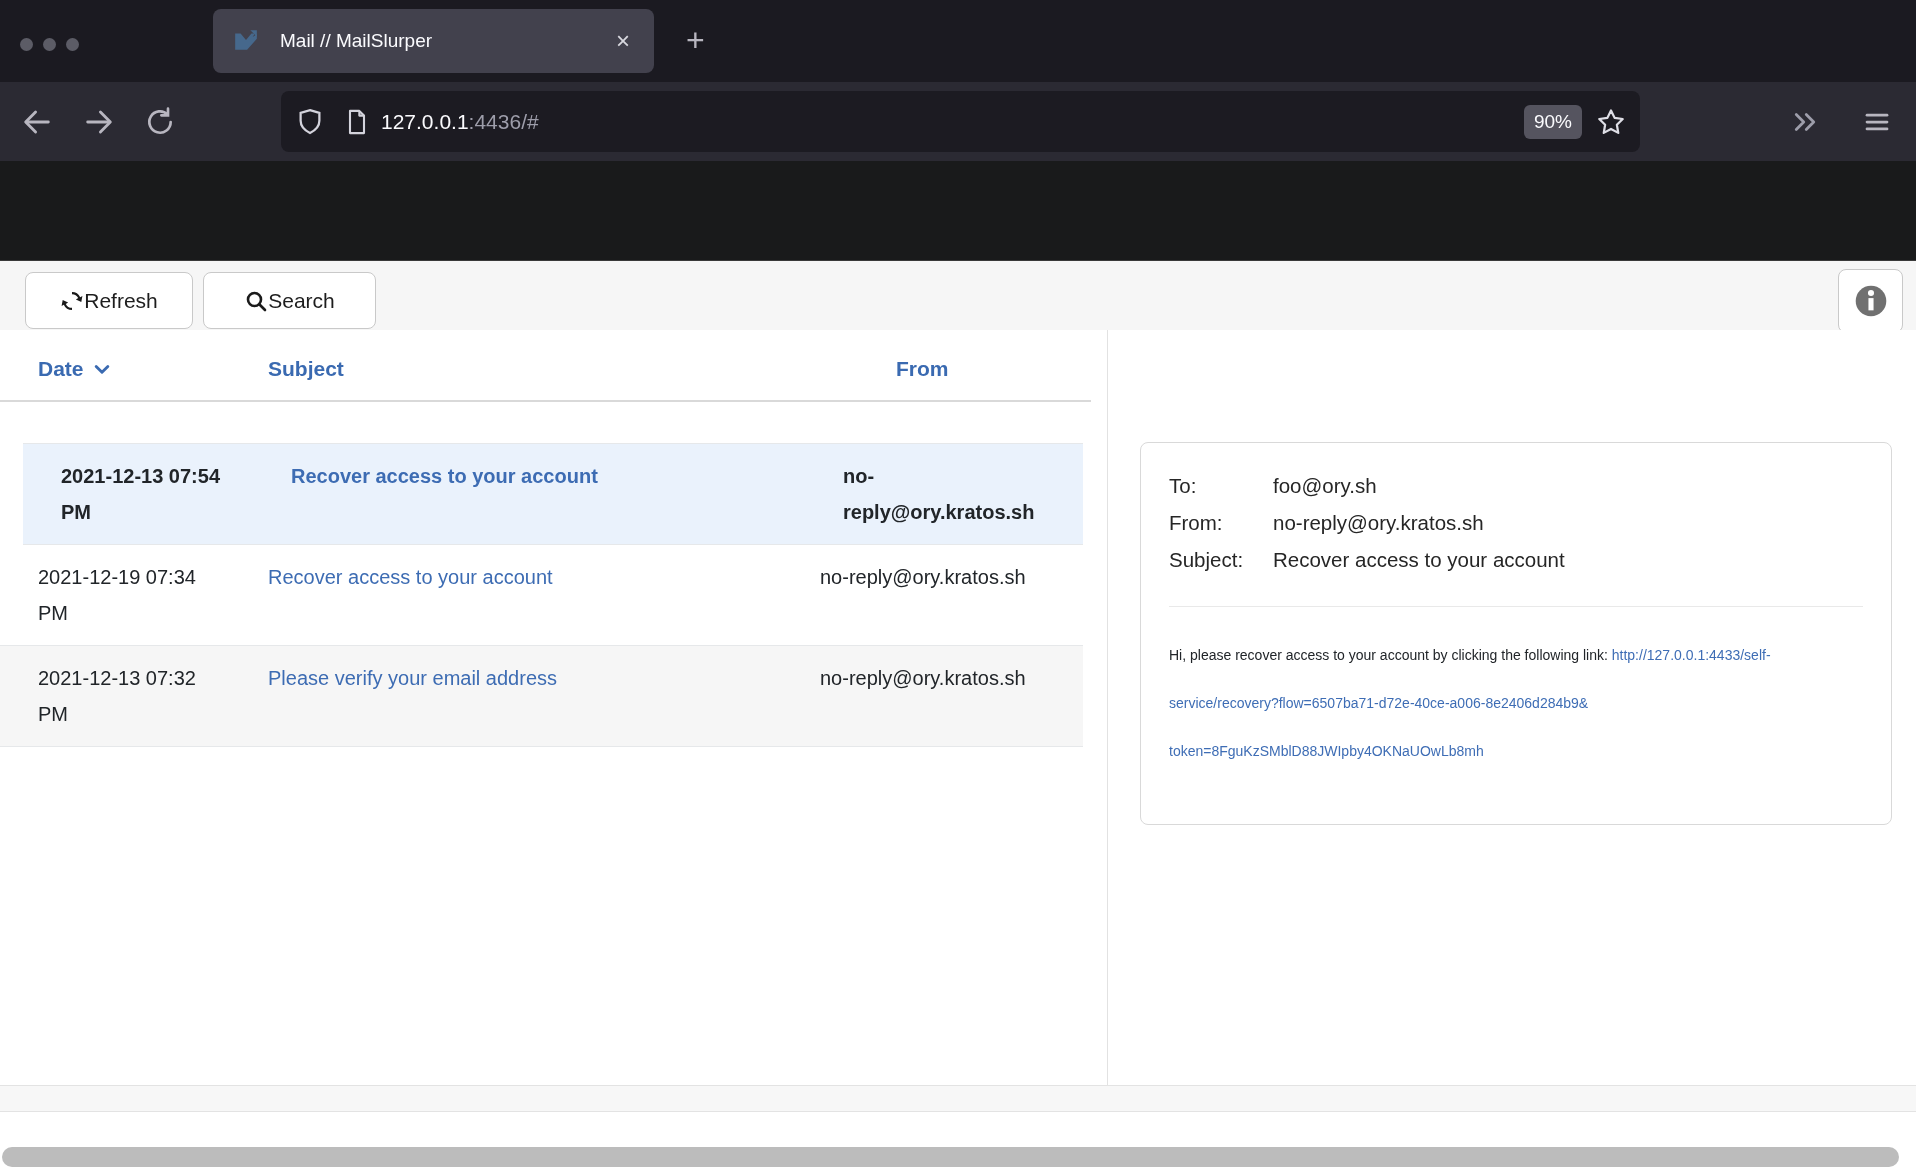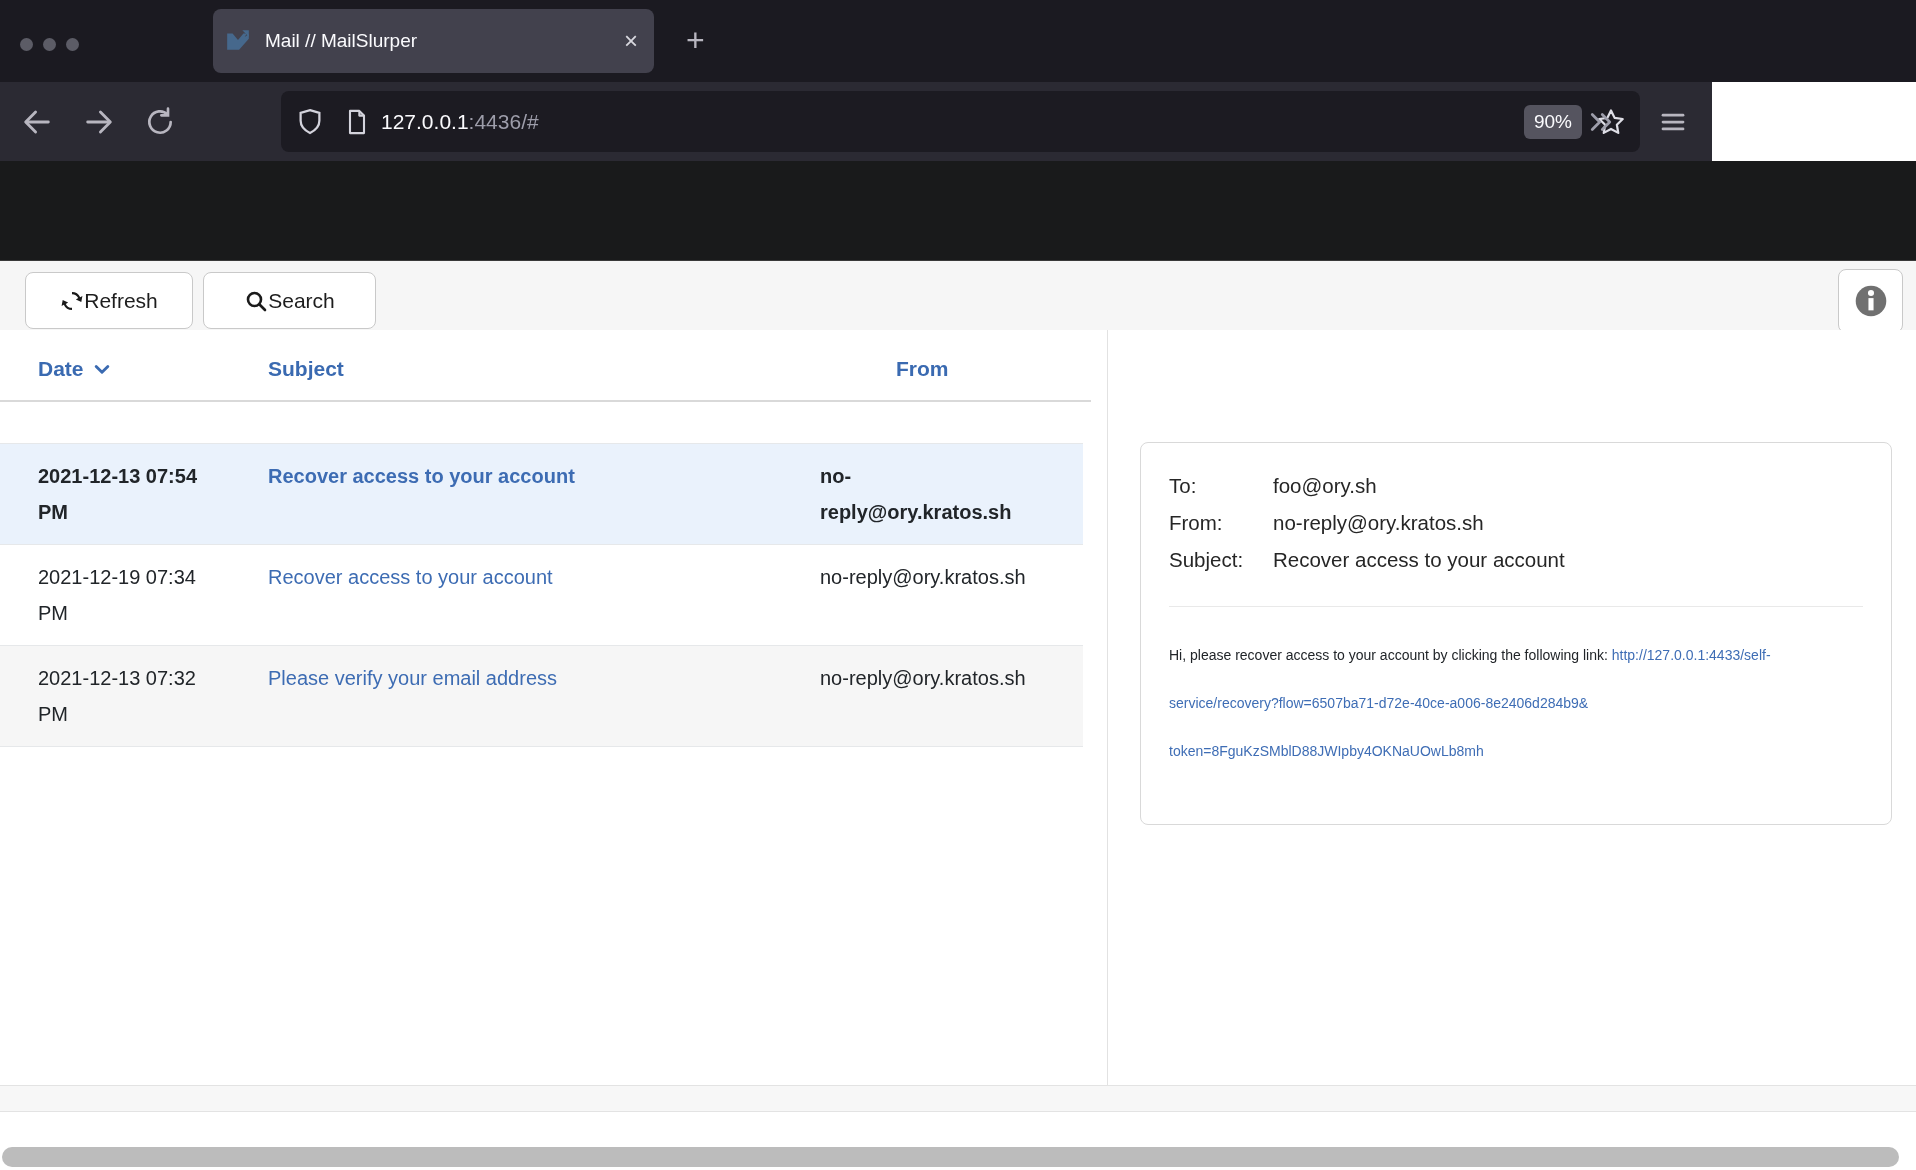--- a/index.html
+++ b/index.html
@@ -5,27 +5,27 @@
   * { margin:0; padding:0; box-sizing:border-box; }
   html,body { width:1916px; height:1170px; overflow:hidden; background:#fff;
     font-family:"Liberation Sans","DejaVu Sans",sans-serif; }
   .abs { position:absolute; }
 
   
   #tabbar { left:0; top:0; width:1916px; height:82px; background:#1b1a21; }
   .win-dots { left:20px; top:38px; display:flex; gap:10px; }
   .win-dots i { width:13px; height:13px; border-radius:50%; background:#5c5c66; display:block; }
   #tab { left:213px; top:9px; width:441px; height:64px; background:#42414d; border-radius:8px;
-         display:flex; align-items:center; padding:0 12px; color:#fbfbfe; }
+         display:flex; align-items:center; padding:0 20px; color:#fbfbfe;gap:7px; }
   #tab .favicon { width:26px; height:26px; margin-right:14px; flex:none; }
   #tab .title { font-size:19px; flex:1; white-space:nowrap; }
   #tab .close { font-size:24px; color:#d8d8df; padding:0 4px; }
   .newtab { left:686px; top:24px; font-size:32px; color:#b8b6c0; line-height:32px; }
 
-  #navbar { left:0; top:82px; width:1712px; height:79px; background:#2b2a33;
+  #navbar { left:0; top:82px; width:1916px; height:79px; background:#2b2a33;
             display:flex; align-items:center; }
   .navicons { position:absolute; left:20px; top:0; height:79px; display:flex; align-items:center; gap:28px; }
   #urlbar { position:absolute; left:281px; top:9px; width:1359px; height:61px; background:#1c1b22;
             border-radius:8px; display:flex; align-items:center; padding:0 14px; }
   .url-text { font-size:21px; margin-left:10px; flex:1; white-space:nowrap; }
   .url-host { color:#fbfbfe; }
   .url-rest { color:#9d9daa; }
   .zoom-badge { background:#55545f; color:#fbfbfe; font-size:19px; border-radius:6px;
                 padding:6px 10px; margin-right:14px; }
   .chrome-right { position:absolute; right:24px; top:0; height:79px; display:flex; align-items:center; gap:42px; }
@@ -54,21 +54,21 @@
               display:grid; grid-template-columns:230px 552px 1fr; padding:0 20px 0 38px;
               color:#3a6ab1; font-weight:bold; font-size:21px;
               border-bottom:2px solid #d9d9d9; align-items:start; }
   .hdate { display:flex; align-items:center; gap:8px; }
   .hfrom { padding-left:76px; }
   #rows { position:absolute; left:0; top:113px; width:1083px; }
   .mrow { display:grid; grid-template-columns:230px 552px 1fr; padding:14px 16px 14px 38px;
           min-height:97px; border-bottom:1px solid #e6e8ea; font-size:20px; line-height:36px;
           color:#212529; background:#fff; }
   .mrow:first-child { border-top:1px solid #e6e8ea; }
-  .mrow.sel { background:#eaf2fc; font-weight:bold; }
+  .mrow.sel { background:#eaf2fc; font-weight:bold;margin-left:23px; }
   .mrow:nth-child(3) { background:#f6f6f6; }
   .c-date span { display:block; width:180px; }
   .slink { color:#3d6cb3; display:block; width:540px; }
   .c-from span { display:block; width:215px; }
 
   #detailspanel { position:absolute; left:1108px; top:0; width:808px; height:755px; }
   #dheader { position:absolute; left:29px; right:0; top:5px; height:70px; background:#4a74b2;
              border-radius:8px; display:flex; align-items:center; padding:0 28px; }
   #dheader .dtitle { color:#fff; font-weight:bold; font-size:23px; flex:1; }
   #dcard { position:absolute; left:32px; top:112px; width:752px; height:383px;

